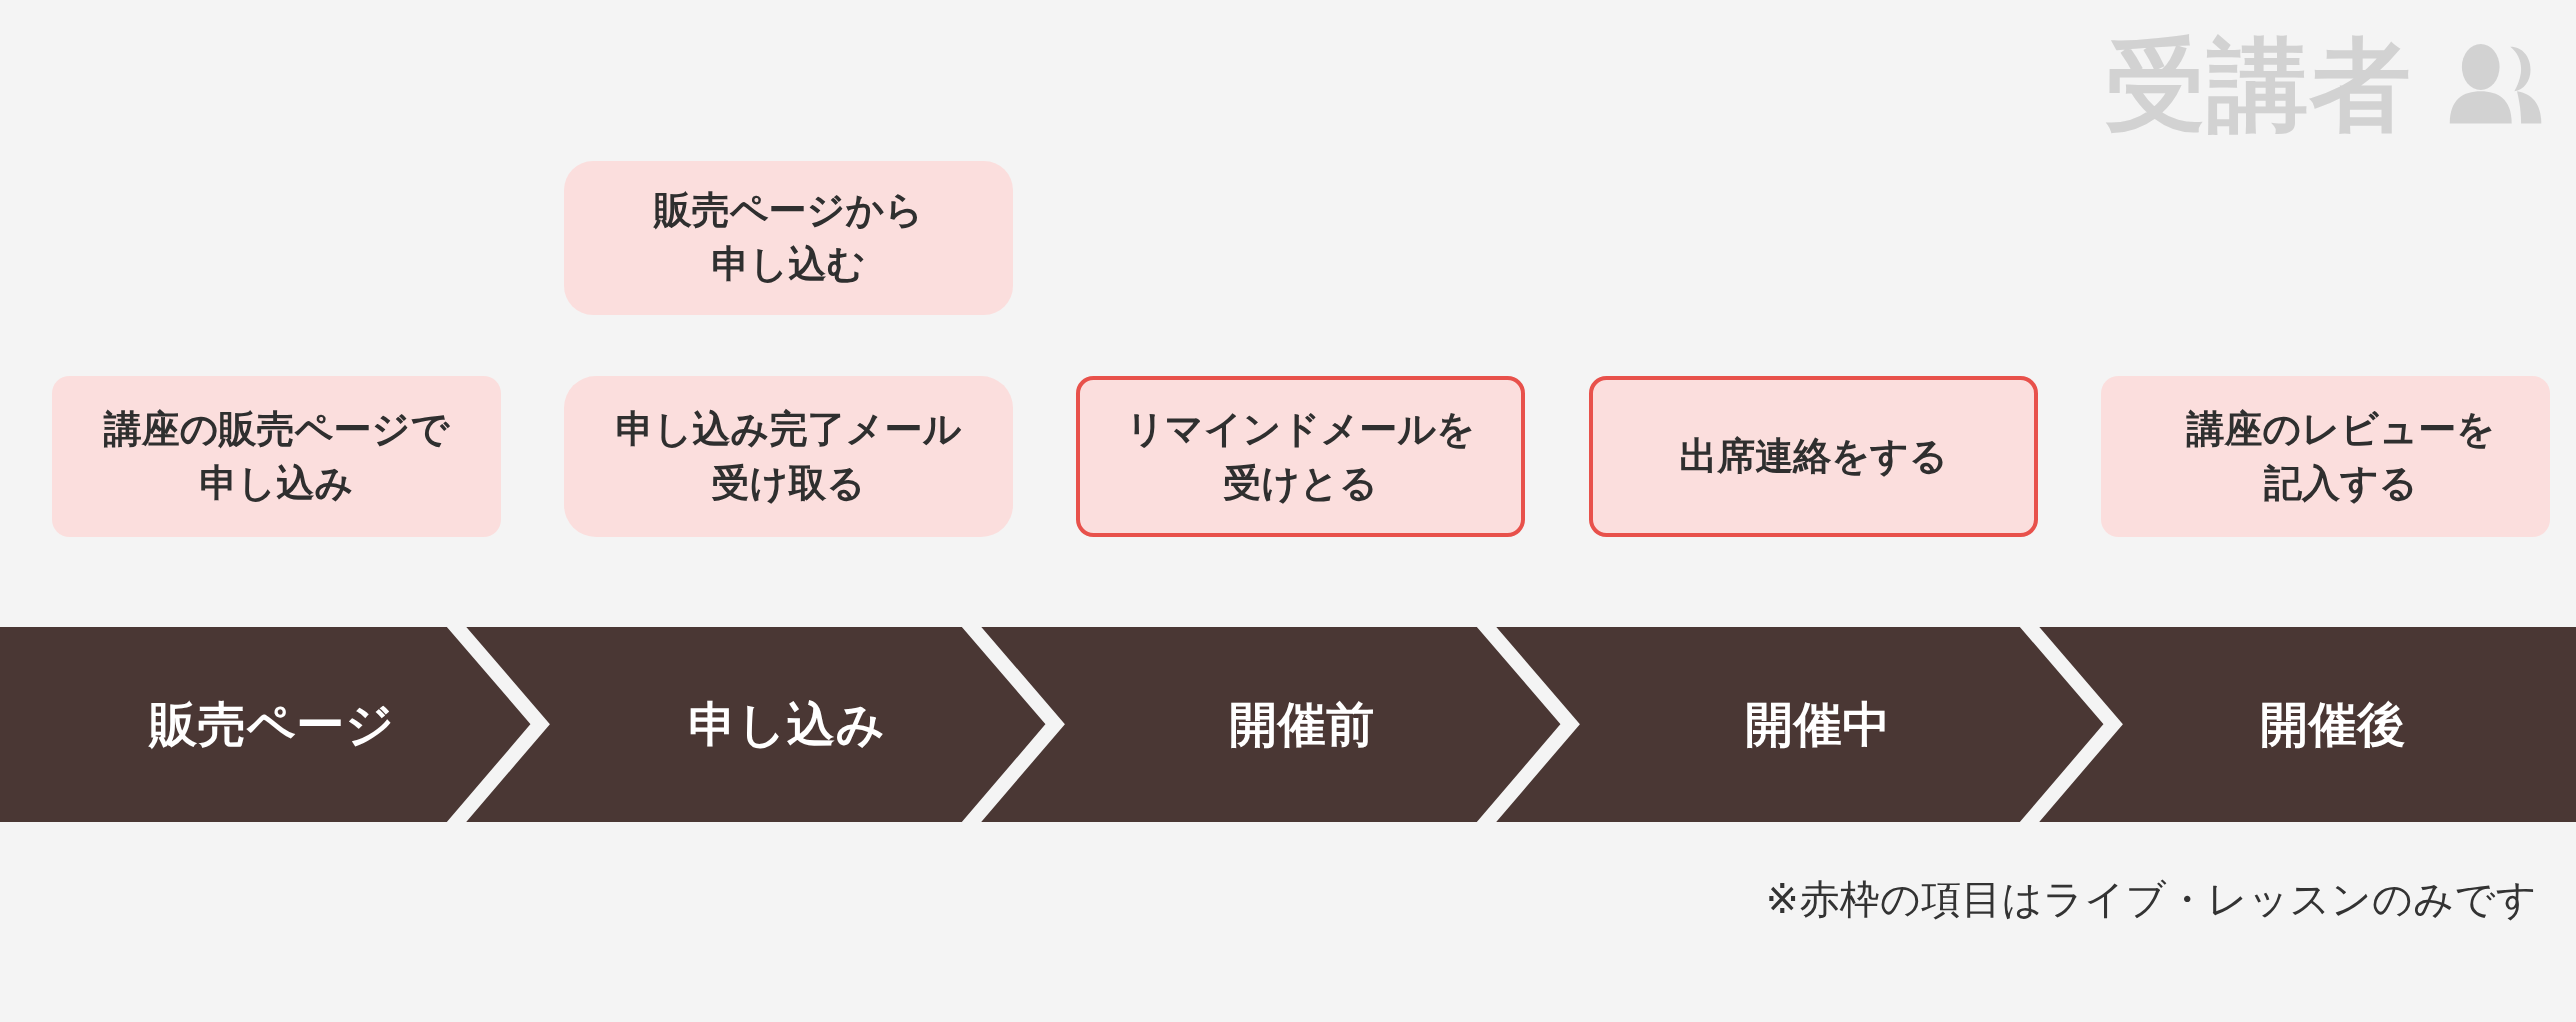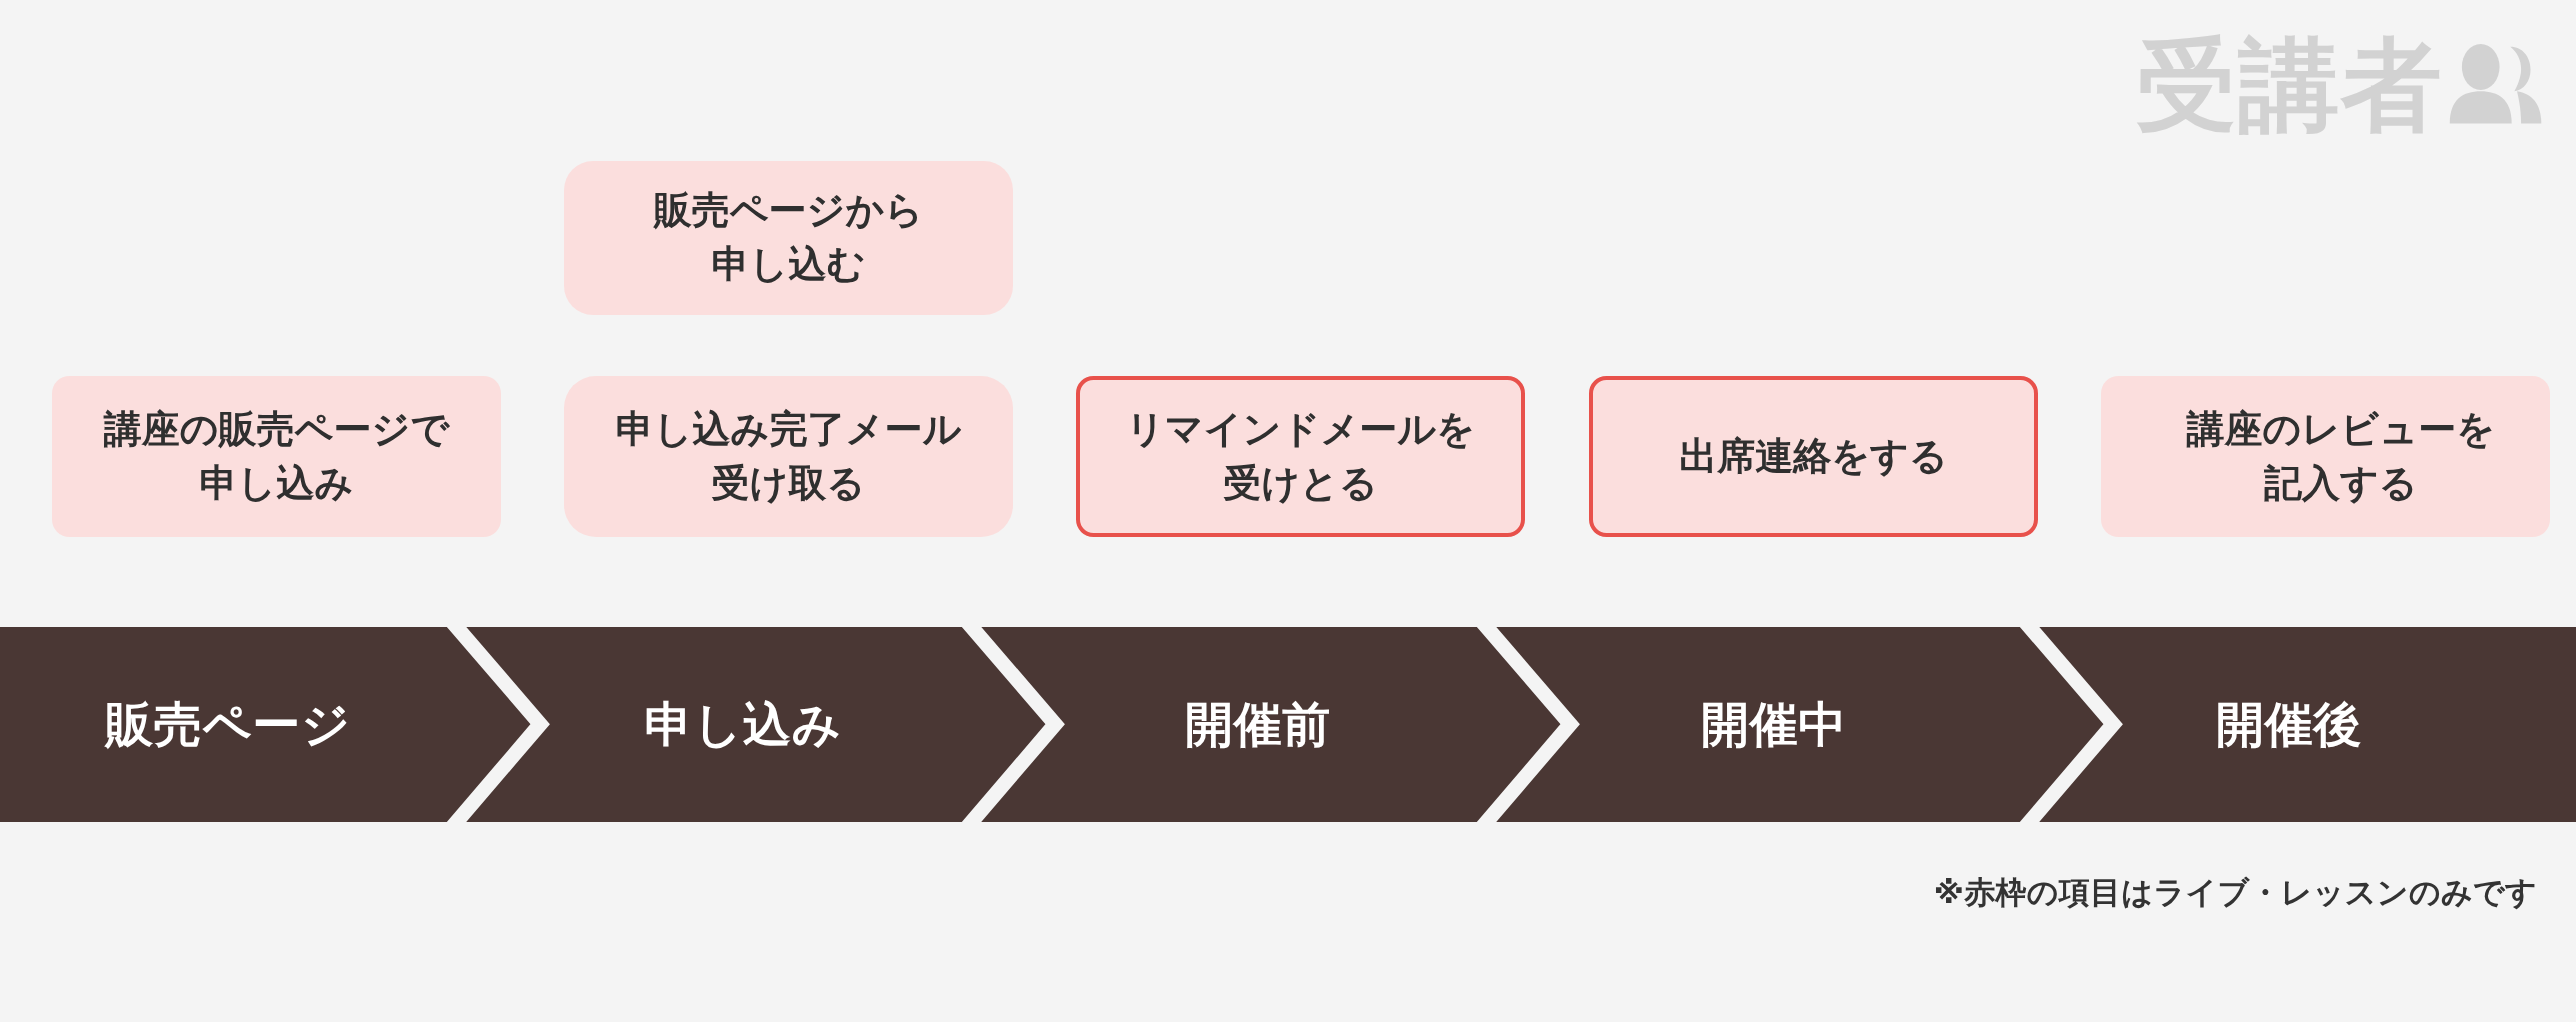--- a/index.html
+++ b/index.html
@@ -8,21 +8,21 @@
     background:#f4f4f4;
     font-family:"Liberation Sans","DejaVu Sans",sans-serif;
     overflow:hidden;
     position:relative;
   }
   #canvas{position:relative;width:2576px;height:1022px;}
 
   
   .wm{
     position:absolute;top:35px;right:32px;
-    display:flex;align-items:center;gap:0;
+    display:flex;align-items:center;gap:31px;
     color:#d2d2d2;
   }
   .wm-text{
     font-size:101px;font-weight:700;line-height:1;
     letter-spacing:1.3px;color:#d2d2d2;white-space:nowrap;
   }
   .wm-icon{display:block;}
 
   
   .card{
@@ -45,33 +45,33 @@
   .band{
     position:absolute;left:0;top:627px;
     width:2576px;height:195px;
     background:#4a3734;
     overflow:hidden;
   }
   .band-label{
     position:absolute;top:0;height:195px;
     display:flex;align-items:center;justify-content:center;
     color:#ffffff;font-weight:700;font-size:48px;
-    letter-spacing:0.7px;white-space:nowrap;
+    letter-spacing:0.7px;white-space:nowrap;padding-left:44px;
   }
   .chev{
     position:absolute;top:0;height:195px;width:134px;
     pointer-events:none;
   }
   .chev svg{display:block;}
 
   
   .note{
     position:absolute;
     right:39px;top:872px;
-    font-size:31px;font-weight:700;color:#333333;
+    font-size:40px;font-weight:400;color:#333333;
     letter-spacing:0.3px;white-space:nowrap;
   }
 </style>
 </head>
 <body>
 
 <div id="canvas">
 
   <div class="wm">
     <div class="wm-text">受講者</div>

